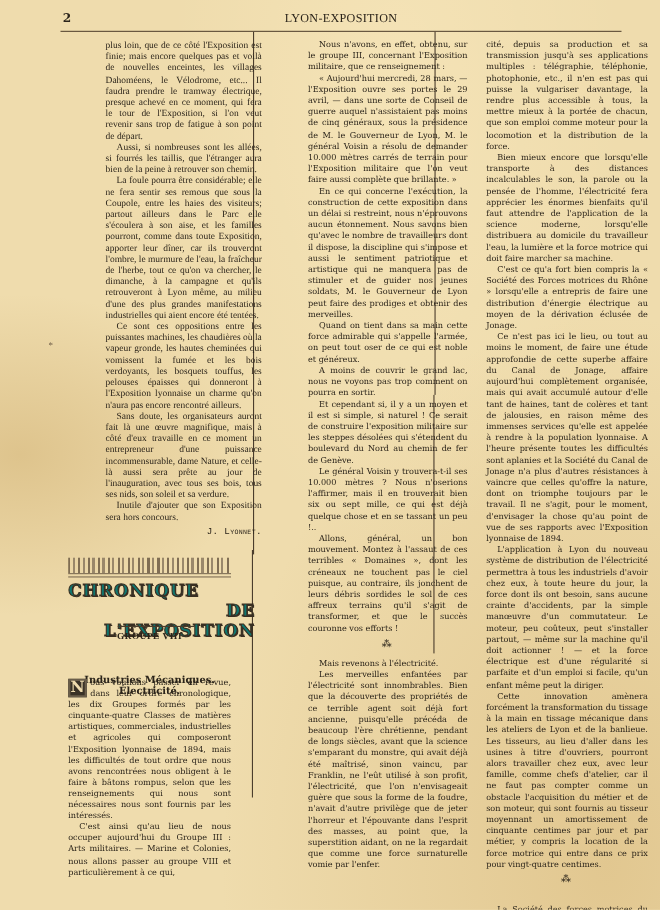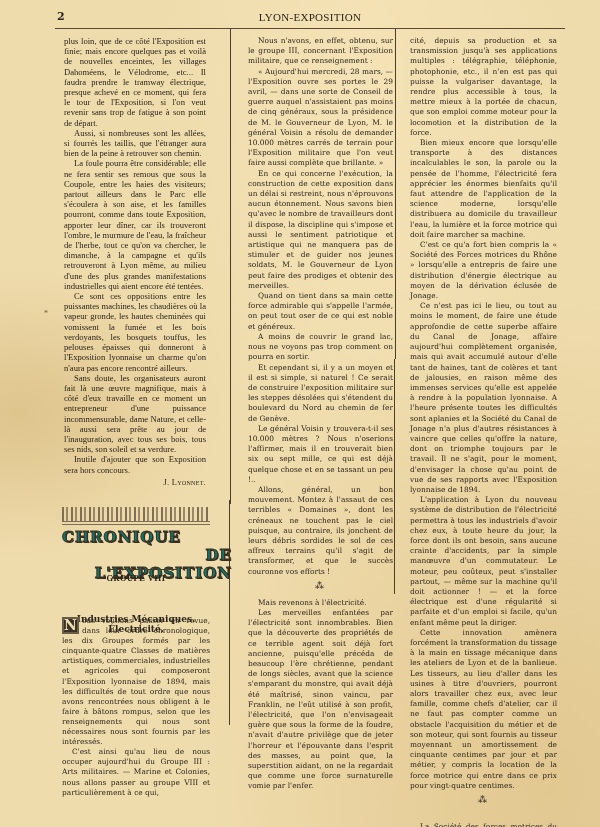--- a/index.html
+++ b/index.html
@@ -23,36 +23,36 @@
     font-family: "DejaVu Serif", serif; font-size: 11px; font-weight: bold;
   }
   .journal-title {
     position: absolute; left: 0; right: 0; top: 3px; text-align: center;
     font-family: "Liberation Serif", serif; font-size: 11px; letter-spacing: 0.3px;
   }
   .col {
     position: absolute; top: 36px;
     font-family: "Liberation Serif", serif;
     font-size: 8.6px; line-height: 10.2px;
-    text-align: justify; hyphens: auto;
+    text-align: justify; hyphens: auto; margin-left: 32px;
   }
   .col p { margin: 0; text-indent: 10px; }
   .col p.noindent { text-indent: 0; }
   .col-1 { left: 64px; width: 142px; }
   .col-2 { left: 248px; width: 145px; font-family: "DejaVu Serif", serif; font-size: 7.4px; line-height: 10.2px; }
   .col-3 { left: 410px; width: 147px; font-family: "DejaVu Serif", serif; font-size: 7.4px; line-height: 10.2px; }
   .rule-v { position: absolute; width: 1px; background: #4b3d2c; }
   .rule-v-1 { left: 230px; top: 29px; height: 475px; }
   .rule-v-1b { left: 229px; top: 500px; height: 225px; }
   .rule-v-2 { left: 395px; top: 29px; height: 330px; }
   .rule-v-2b { left: 394px; top: 359px; height: 235px; }
   .signature {
     text-align: right; font-size: 8.4px; letter-spacing: 0.3px; margin-top: 3px;
   }
-  .signature .sc { font-variant: small-caps; }
+  .signature .sc { font-variant: small-caps; font-family: Liberation Mono, monospace; }
   .ornament-band {
     position: absolute; left: 62px; top: 507px; width: 148px; height: 14px;
     border-bottom: 1px solid #6a5a45;
     background:
       repeating-linear-gradient(90deg, #6e5c45 0 2px, rgba(0,0,0,0) 2px 4px, #8c7a60 4px 6px, rgba(0,0,0,0) 6px 9px);
     opacity: 0.85;
   }
   .ornament-band::after {
     content: ""; position: absolute; left: 0; right: 0; bottom: -4px; height: 1px; background: #6a5a45;
   }

